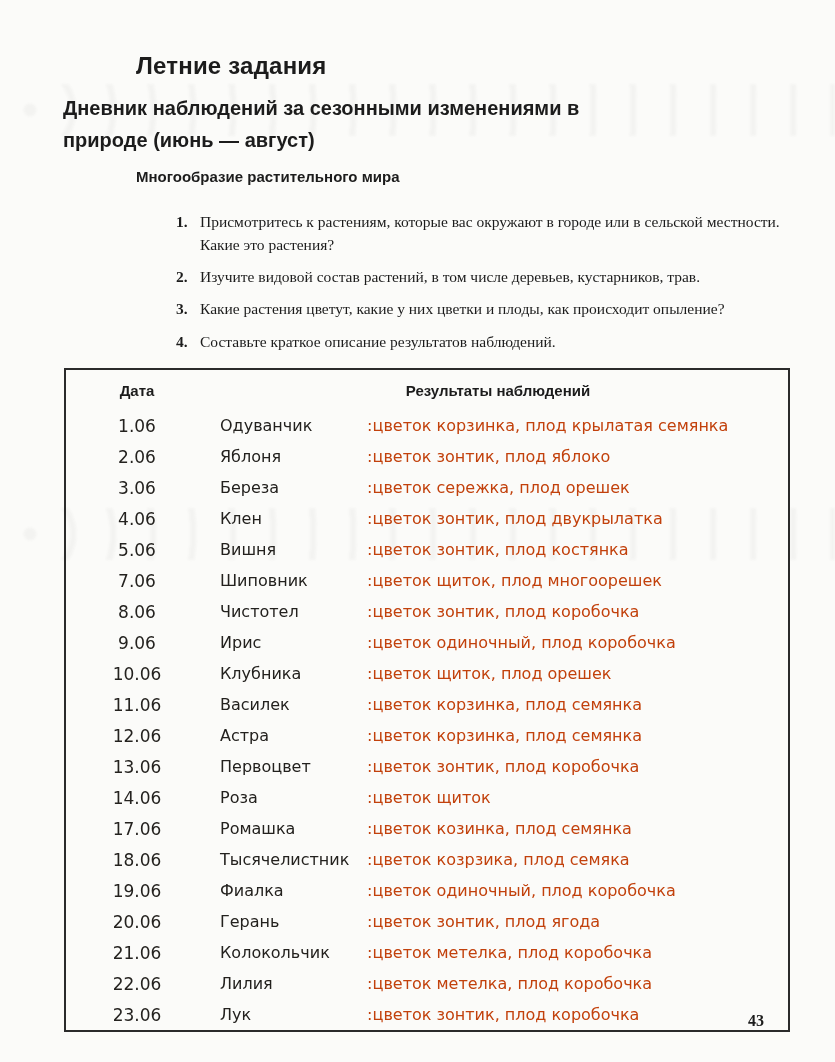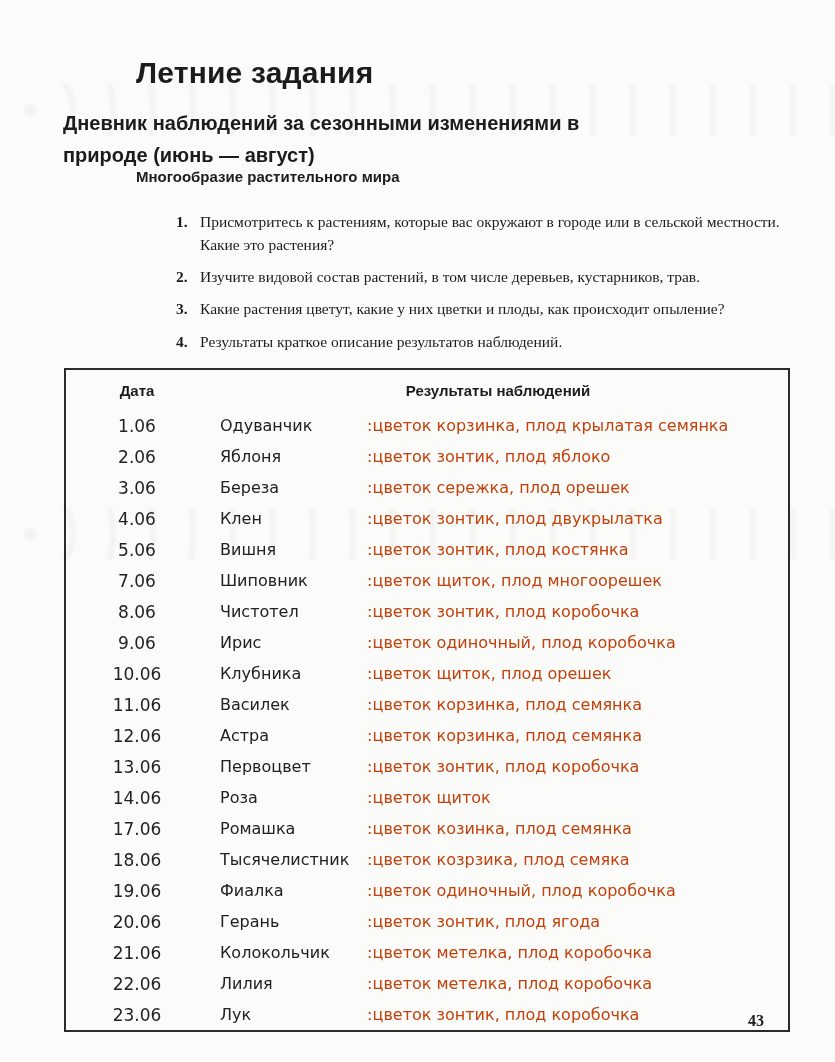--- a/index.html
+++ b/index.html
@@ -16,24 +16,24 @@
     position:absolute;left:0;width:100%;height:52px;
     background:repeating-radial-gradient(circle at 30px 26px, rgba(120,120,120,.12) 0 6px, rgba(120,120,120,0) 7px 40px);
     opacity:.45;filter:blur(1px);pointer-events:none;
   }
   .ghost-top{top:84px;}
   .ghost-mid{top:508px;}
 
   .page-title{
     position:absolute;left:136px;top:36px;
     font-family:"Liberation Sans", sans-serif;
-    font-weight:bold;font-size:30px;letter-spacing:.2px;
+    font-weight:bold;font-size:24px;letter-spacing:.2px;
   }
   .doc-subtitle{
-    position:absolute;left:63px;top:107px;width:600px;
+    position:absolute;left:63px;top:92px;width:600px;
     font-family:"Liberation Sans", sans-serif;
     font-weight:bold;font-size:20px;line-height:1.6;
   }
   .section-heading{
     position:absolute;left:136px;top:168px;
     font-family:"Liberation Sans", sans-serif;
     font-weight:bold;font-size:15px;
   }
   .tasks{
     position:absolute;left:136px;top:194px;width:618px;
@@ -108,21 +108,21 @@
     <span class="task-text">Изучите видовой состав растений, в том числе деревьев, кустарников, трав.</span>
   </li>
 
   <li class="task">
     <span class="task-num">3.</span>
     <span class="task-text">Какие растения цветут, какие у них цветки и плоды, как происходит опыление?</span>
   </li>
 
   <li class="task">
     <span class="task-num">4.</span>
-    <span class="task-text">Результаты краткое описание результатов наблюдений.</span>
+    <span class="task-text">Составьте краткое описание результатов наблюдений.</span>
   </li>
 </ol>
 
 <table class="obs-table">
   <thead>
     <tr>
       <th class="col-date">Дата</th>
       <th class="col-results">Результаты наблюдений</th>
     </tr>
   </thead>

